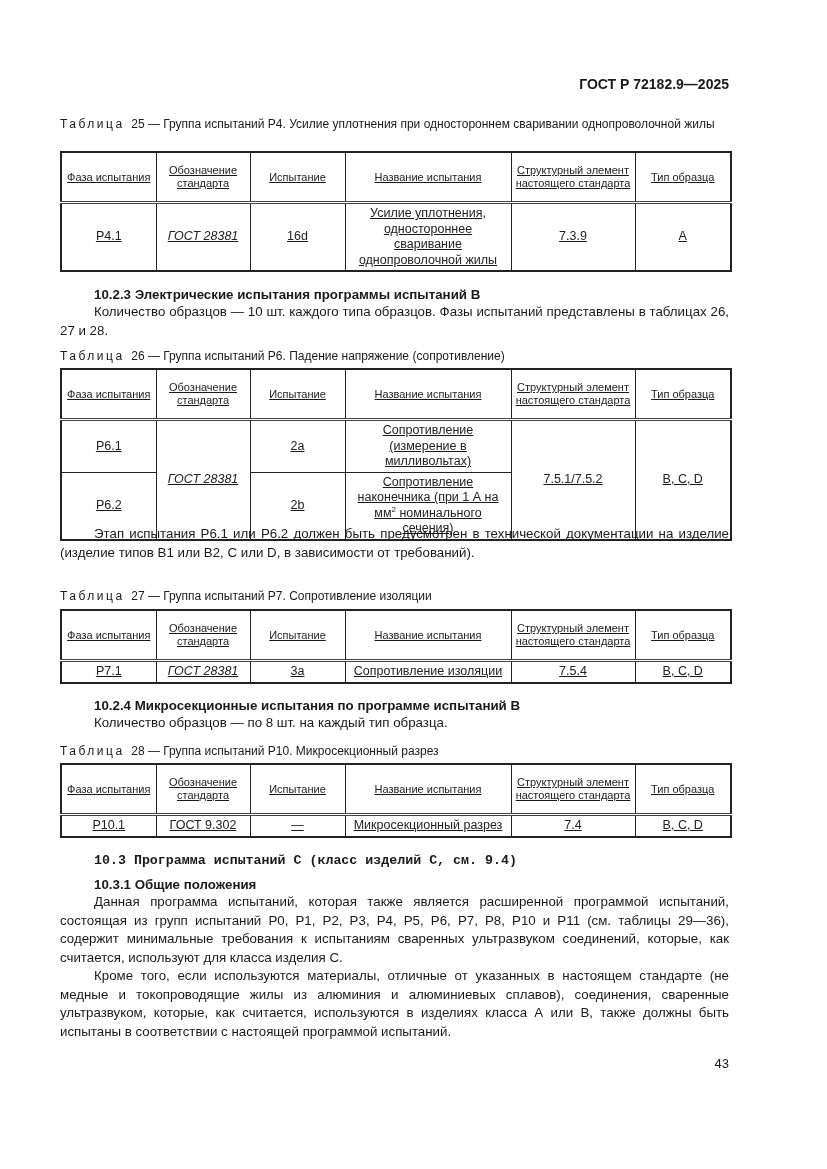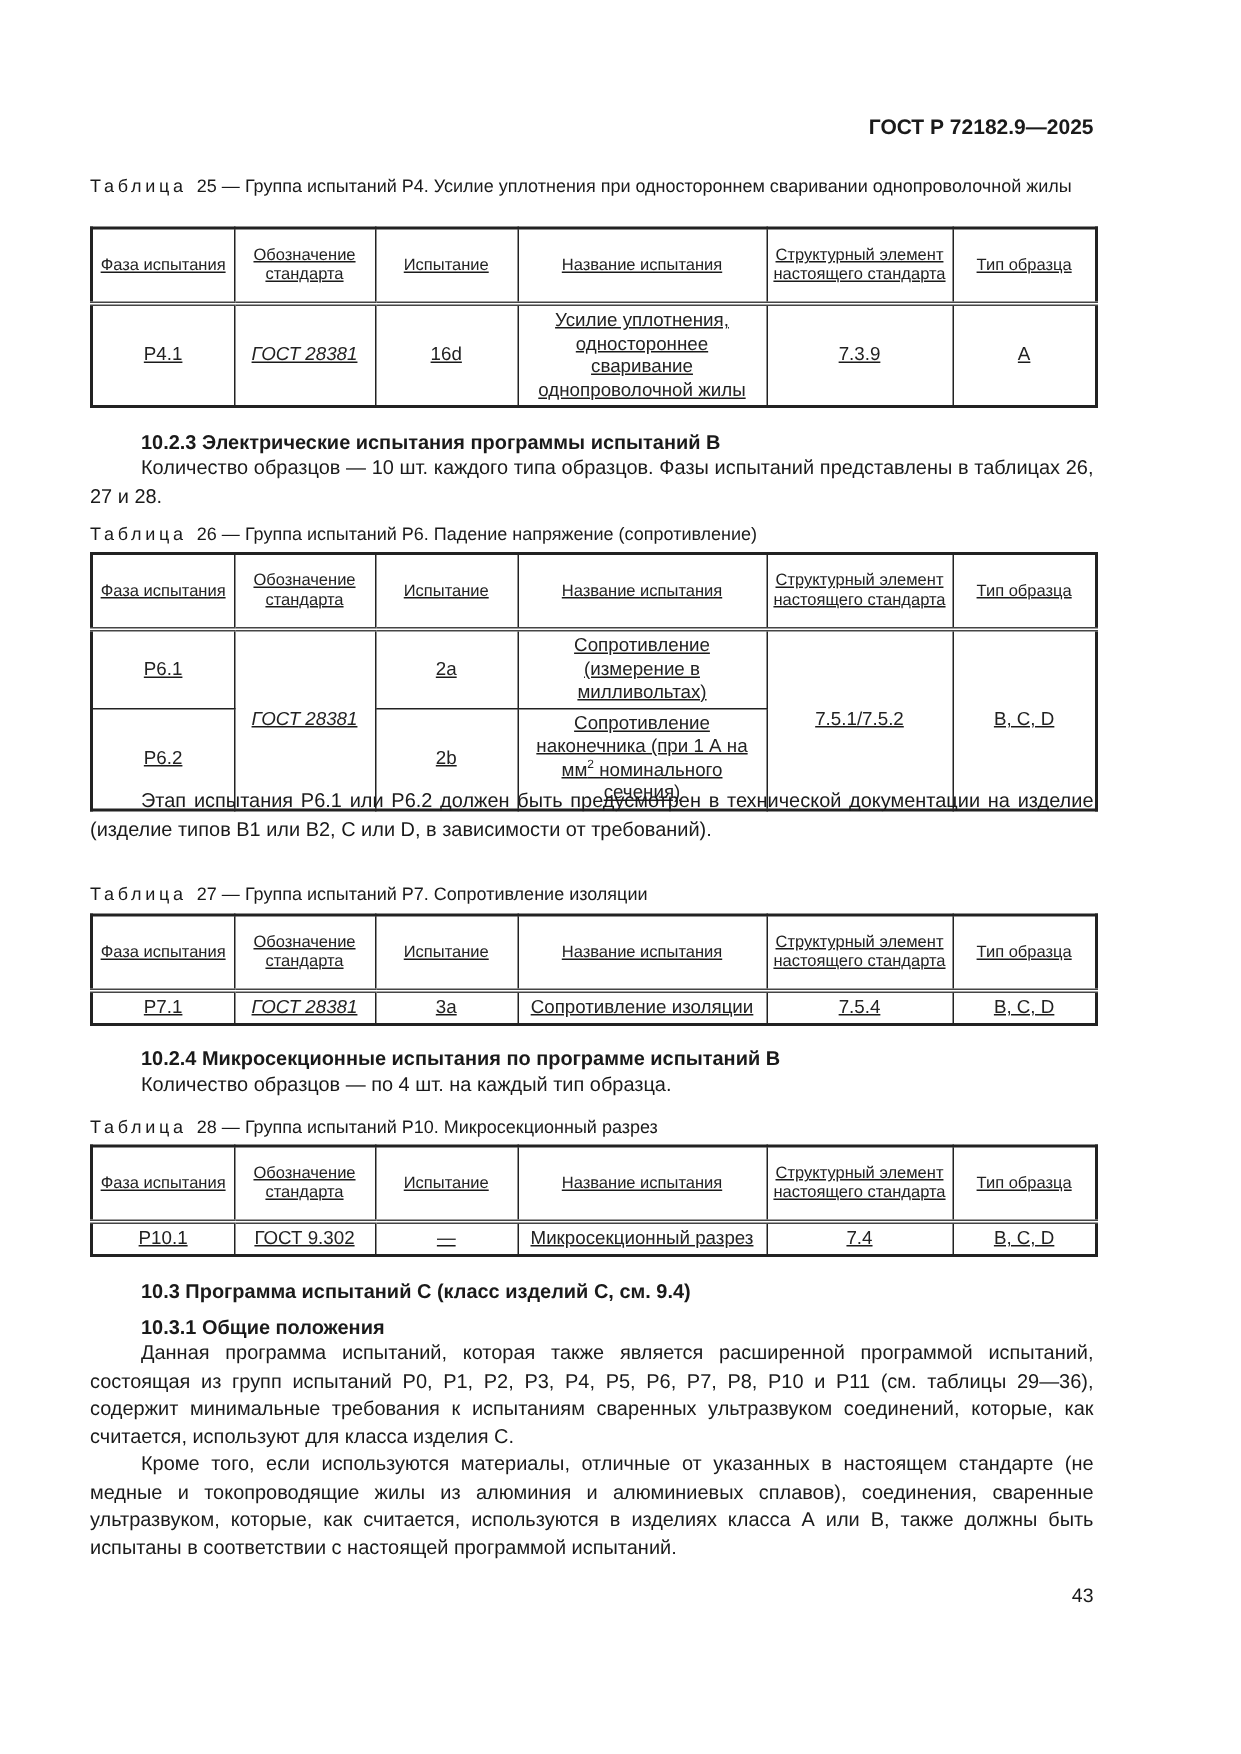--- a/index.html
+++ b/index.html
@@ -143,21 +143,21 @@
     <td>3a</td>
     <td>Сопротивление изоляции</td>
     <td>7.5.4</td>
     <td>B, C, D</td>
   </tr>
     </tbody>
 </table>
 
 <div class="abs heading" style="top:697px;">10.2.4 Микросекционные испытания по программе испытаний В</div>
 <div class="abs para" style="top:714px;">
-  <span class="ind"></span><span>Количество образцов — по 4 шт. на каждый тип образца.</span>
+  <span class="ind"></span><span>Количество образцов — по 8 шт. на каждый тип образца.</span>
 </div>
 
 <div class="abs caption" style="top:743px;">
   <span class="spaced">Таблица</span>&nbsp;
   <span>28 — Группа испытаний Р10. Микросекционный разрез</span>
 </div>
 <table class="gt" style="top:763px;">
   <colgroup>
       <col style="width:95px">
       <col style="width:94px">
@@ -181,20 +181,20 @@
     <td>Р10.1</td>
     <td>ГОСТ 9.302</td>
     <td>—</td>
     <td>Микросекционный разрез</td>
     <td>7.4</td>
     <td>B, C, D</td>
   </tr>
     </tbody>
 </table>
 
-<div class="abs heading" style="top:852px;">10.3 Программа испытаний С (класс изделий С, см. 9.4)</div>
+<div class="abs heading" style="top:852px;font-family:Liberation Mono, monospace;">10.3 Программа испытаний С (класс изделий С, см. 9.4)</div>
 <div class="abs heading" style="top:876px;">10.3.1 Общие положения</div>
 <div class="abs para" style="top:893px;">
   <span class="ind"></span><span>Данная программа испытаний, которая также является расширенной программой испытаний, состоящая из групп испытаний Р0, Р1, Р2, Р3, Р4, Р5, Р6, Р7, Р8, Р10 и Р11 (см. таблицы 29—36), содержит минимальные требования к испытаниям сваренных ультразвуком соединений, которые, как считается, используют для класса изделия С.</span><br>
   <span class="ind"></span><span>Кроме того, если используются материалы, отличные от указанных в настоящем стандарте (не медные и токопроводящие жилы из алюминия и алюминиевых сплавов), соединения, сваренные ультразвуком, которые, как считается, используются в изделиях класса А или В, также должны быть испытаны в соответствии с настоящей программой испытаний.</span>
 </div>
 
 <div class="abs pagenum">43</div>
 
 </body></html>

